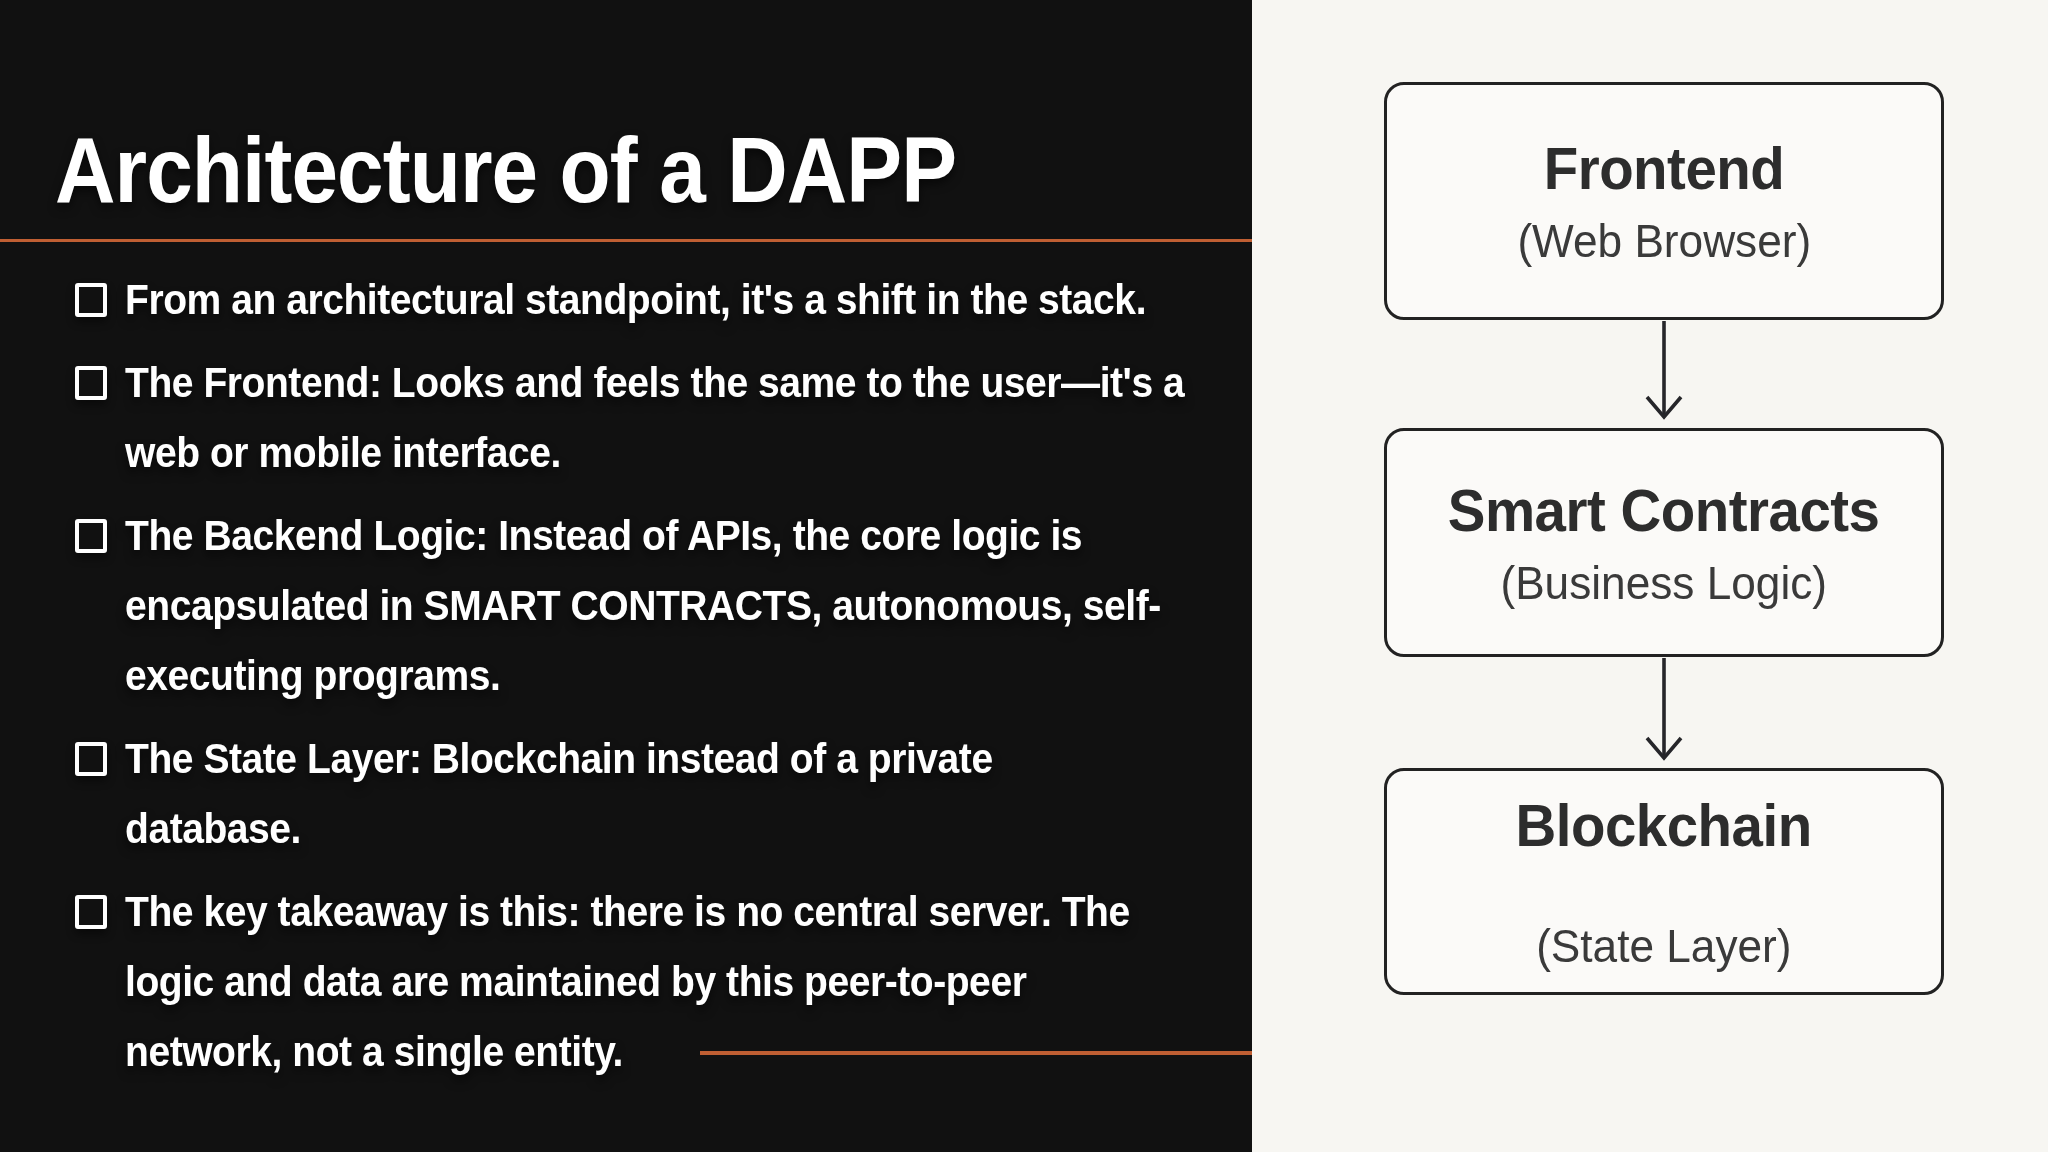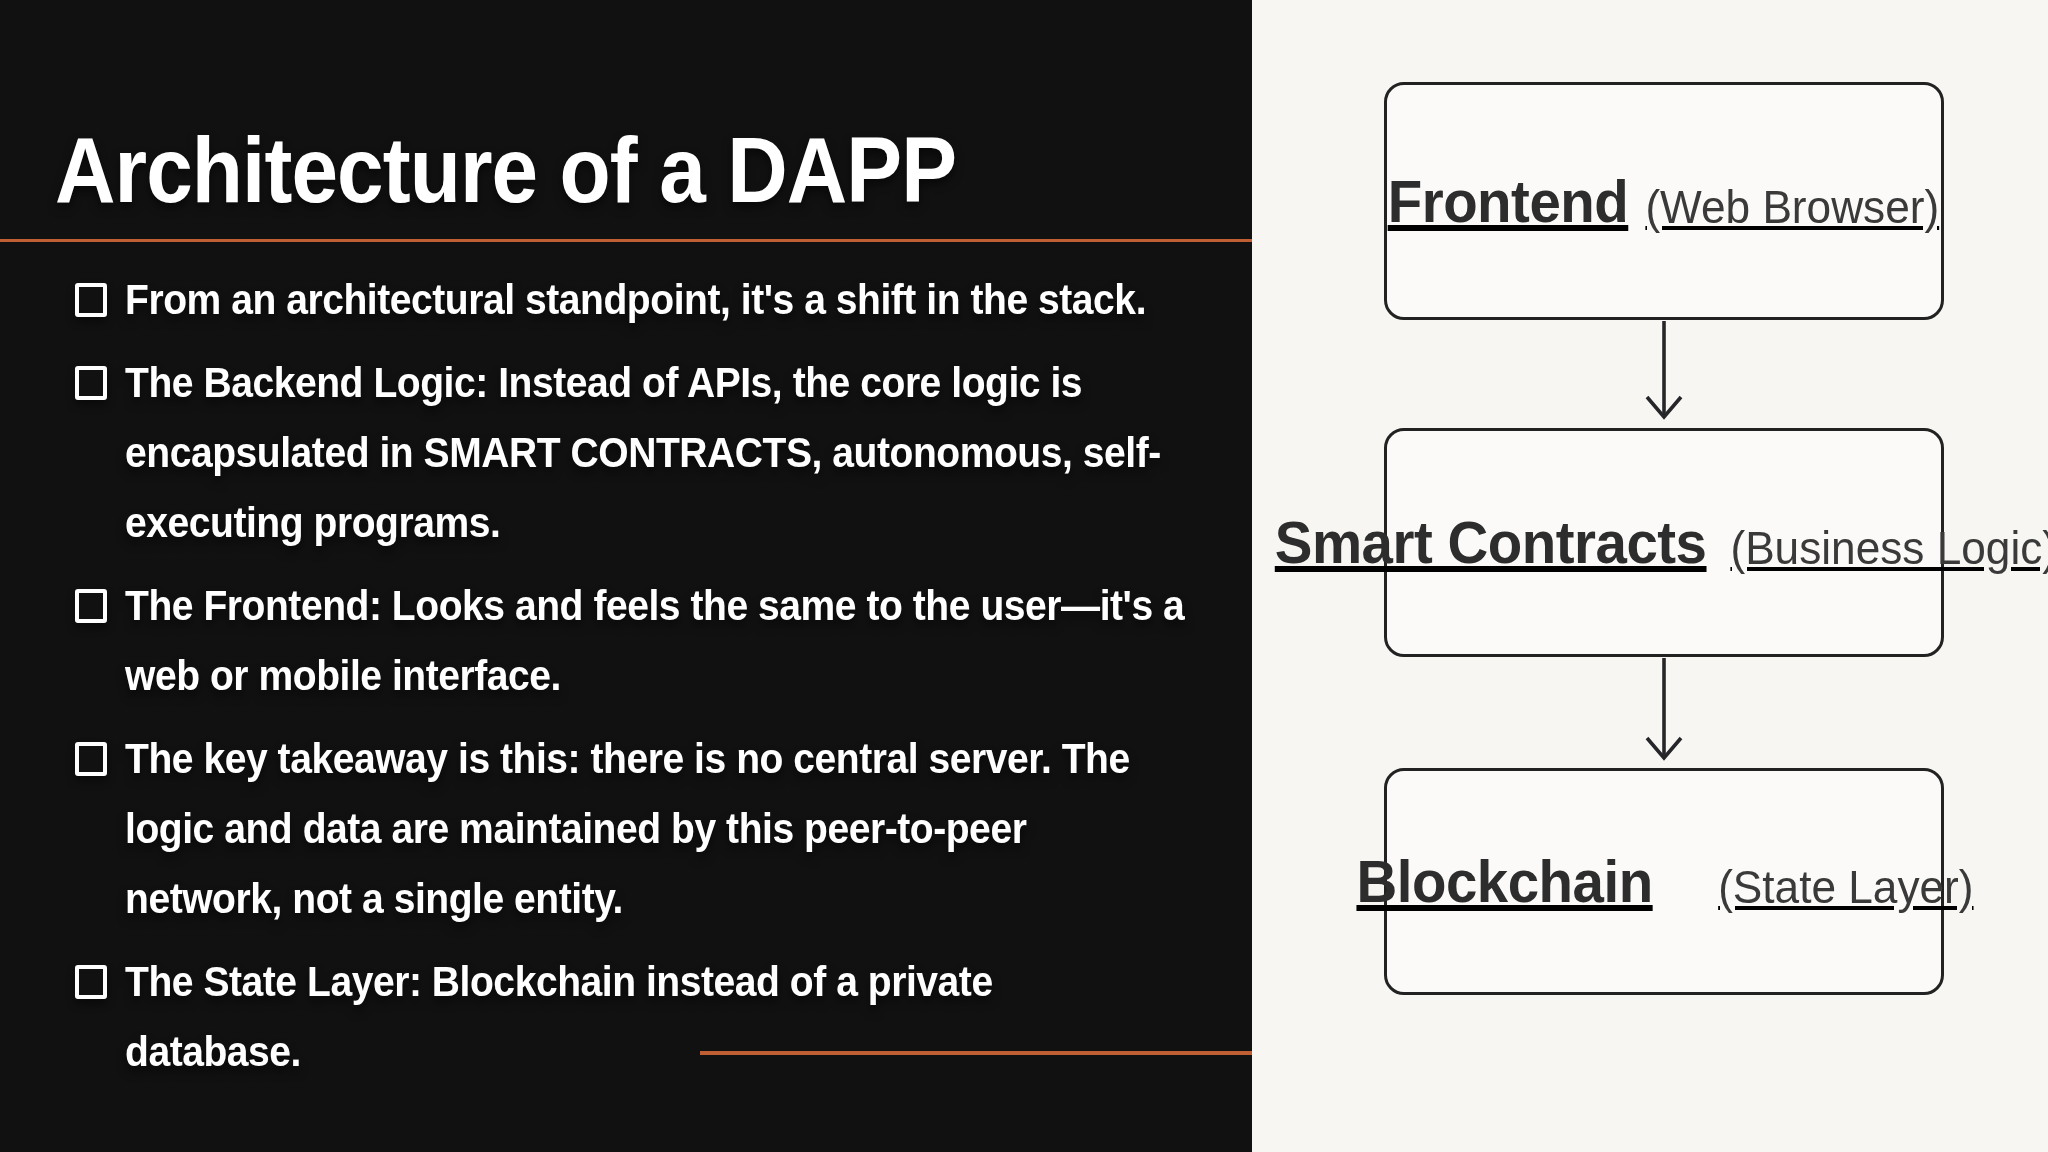--- a/index.html
+++ b/index.html
@@ -56,23 +56,22 @@
   
   .right-panel{
     position:absolute;left:1280px;top:0;width:768px;height:1152px;
     background:var(--right-bg,#f7f6f2);
   }
   .flow-box{
     position:absolute;left:104px;width:560px;
     background:#fbfaf8;
     border:3px solid var(--box-border,#222);
     border-radius:20px;
-    display:flex;flex-direction:row;align-items:center;justify-content:center;
+    display:flex;flex-direction:column;align-items:center;justify-content:center;
     box-sizing:border-box;
-    text-decoration:underline;
   }
   .box-frontend{top:82px;height:238px;}
   .box-smart{top:428px;height:229px;}
   .box-blockchain{top:768px;height:227px;gap:48px;}
   .box-title{
     font-size:60px;font-weight:700;color:#2d2d2d;
     white-space:nowrap;transform:scaleX(0.94);
     letter-spacing:-0.5px;
   }
   .box-subtitle{
@@ -95,45 +94,45 @@
     <div class="bullet-list" id="bullet-list">
         <div class="bullet">
           <span class="checkbox"></span>
           <div class="bullet-text">
             <div class="bullet-line">From an architectural standpoint, it's a shift in the stack.</div>
           </div>
         </div>
         <div class="bullet">
           <span class="checkbox"></span>
           <div class="bullet-text">
+            <div class="bullet-line">The Frontend: Looks and feels the same to the user—it's a</div>
+            <div class="bullet-line">web or mobile interface.</div>
+          </div>
+        </div>
+        <div class="bullet">
+          <span class="checkbox"></span>
+          <div class="bullet-text">
             <div class="bullet-line">The Backend Logic: Instead of APIs, the core logic is</div>
             <div class="bullet-line">encapsulated in SMART CONTRACTS, autonomous, self-</div>
             <div class="bullet-line">executing programs.</div>
           </div>
         </div>
         <div class="bullet">
           <span class="checkbox"></span>
           <div class="bullet-text">
-            <div class="bullet-line">The Frontend: Looks and feels the same to the user—it's a</div>
-            <div class="bullet-line">web or mobile interface.</div>
+            <div class="bullet-line">The State Layer: Blockchain instead of a private</div>
+            <div class="bullet-line">database.</div>
           </div>
         </div>
         <div class="bullet">
           <span class="checkbox"></span>
           <div class="bullet-text">
             <div class="bullet-line">The key takeaway is this: there is no central server. The</div>
             <div class="bullet-line">logic and data are maintained by this peer-to-peer</div>
             <div class="bullet-line">network, not a single entity.</div>
-          </div>
-        </div>
-        <div class="bullet">
-          <span class="checkbox"></span>
-          <div class="bullet-text">
-            <div class="bullet-line">The State Layer: Blockchain instead of a private</div>
-            <div class="bullet-line">database.</div>
           </div>
         </div>
       </div>
     <div class="footer-rule"></div>
   </div>
 
   <div class="right-panel">
 
     <div class="flow-box box-frontend">
       <div class="box-title">Frontend</div>

